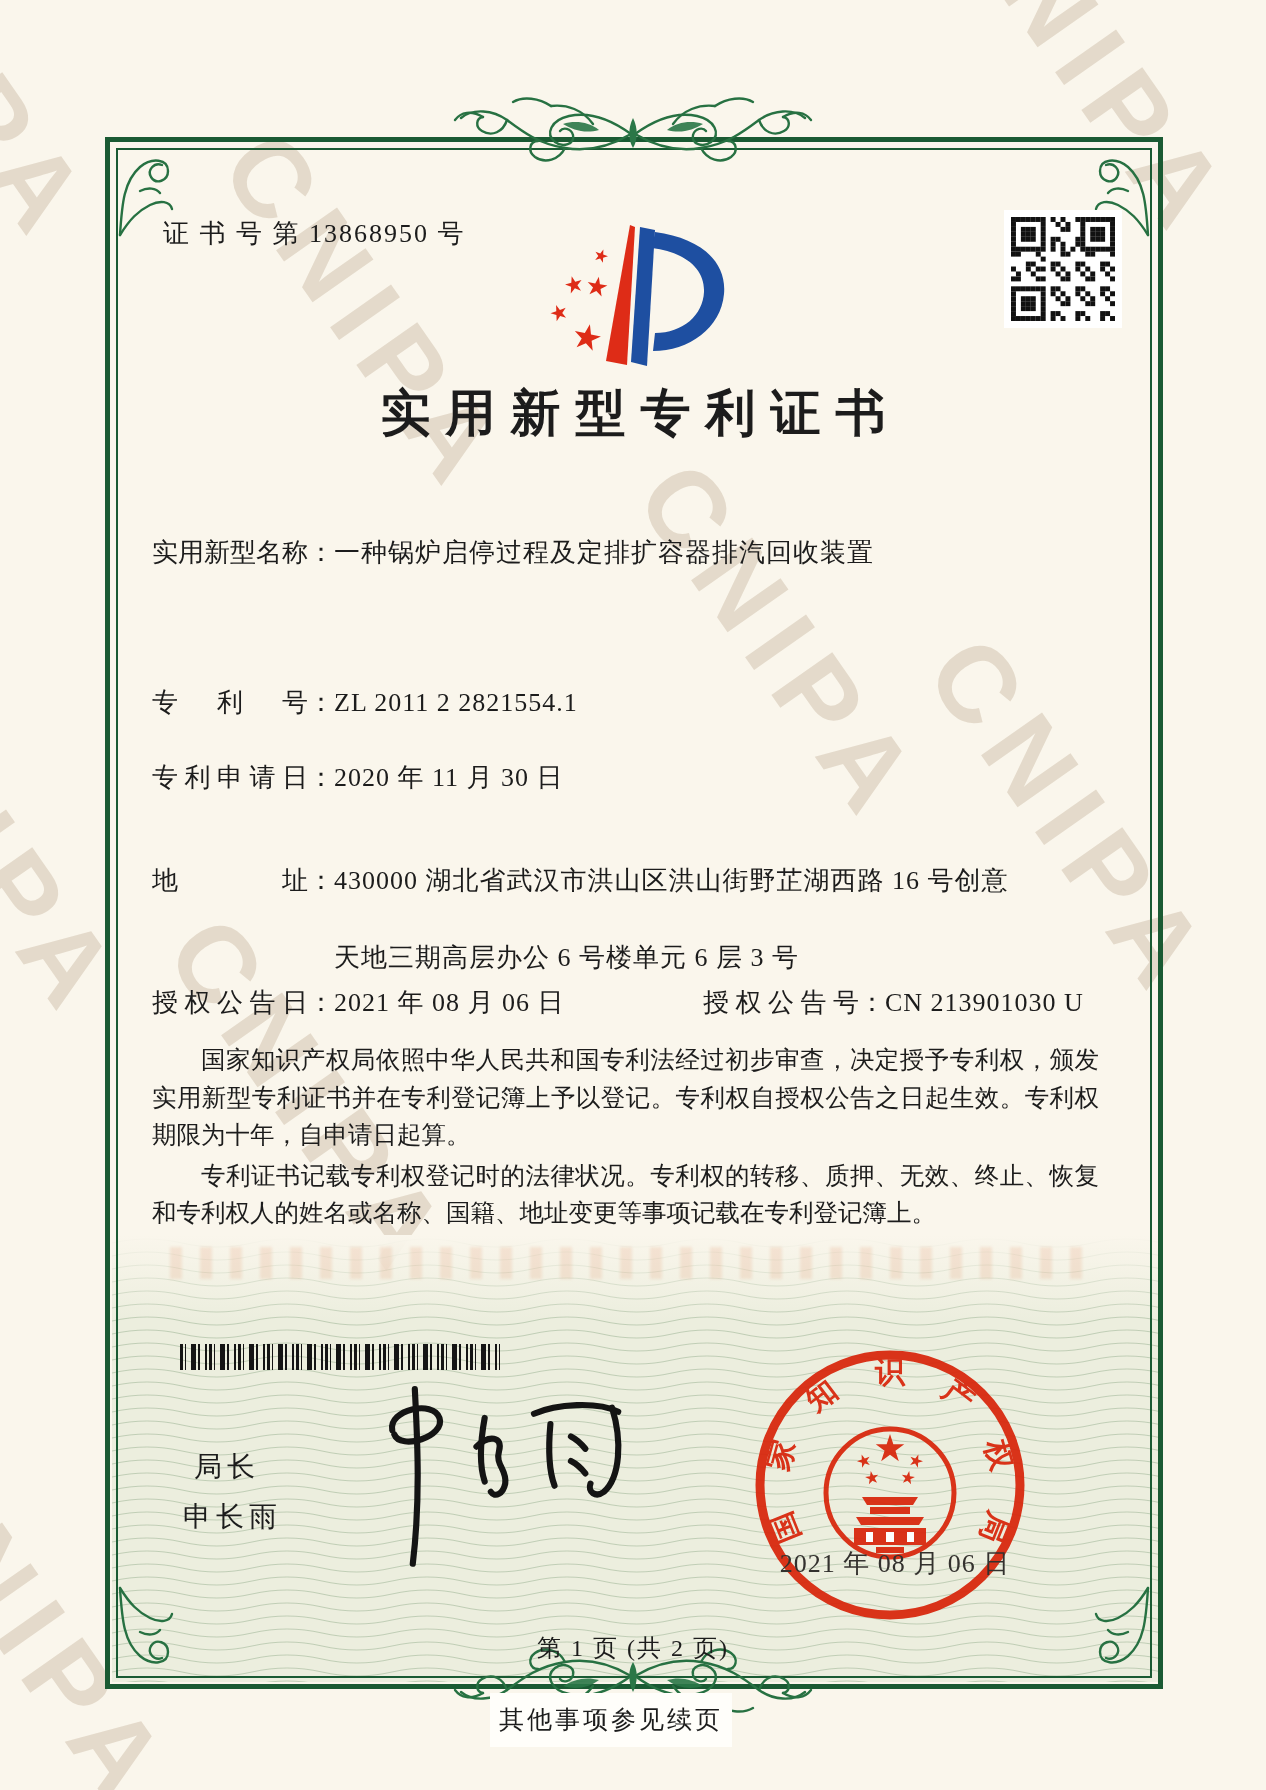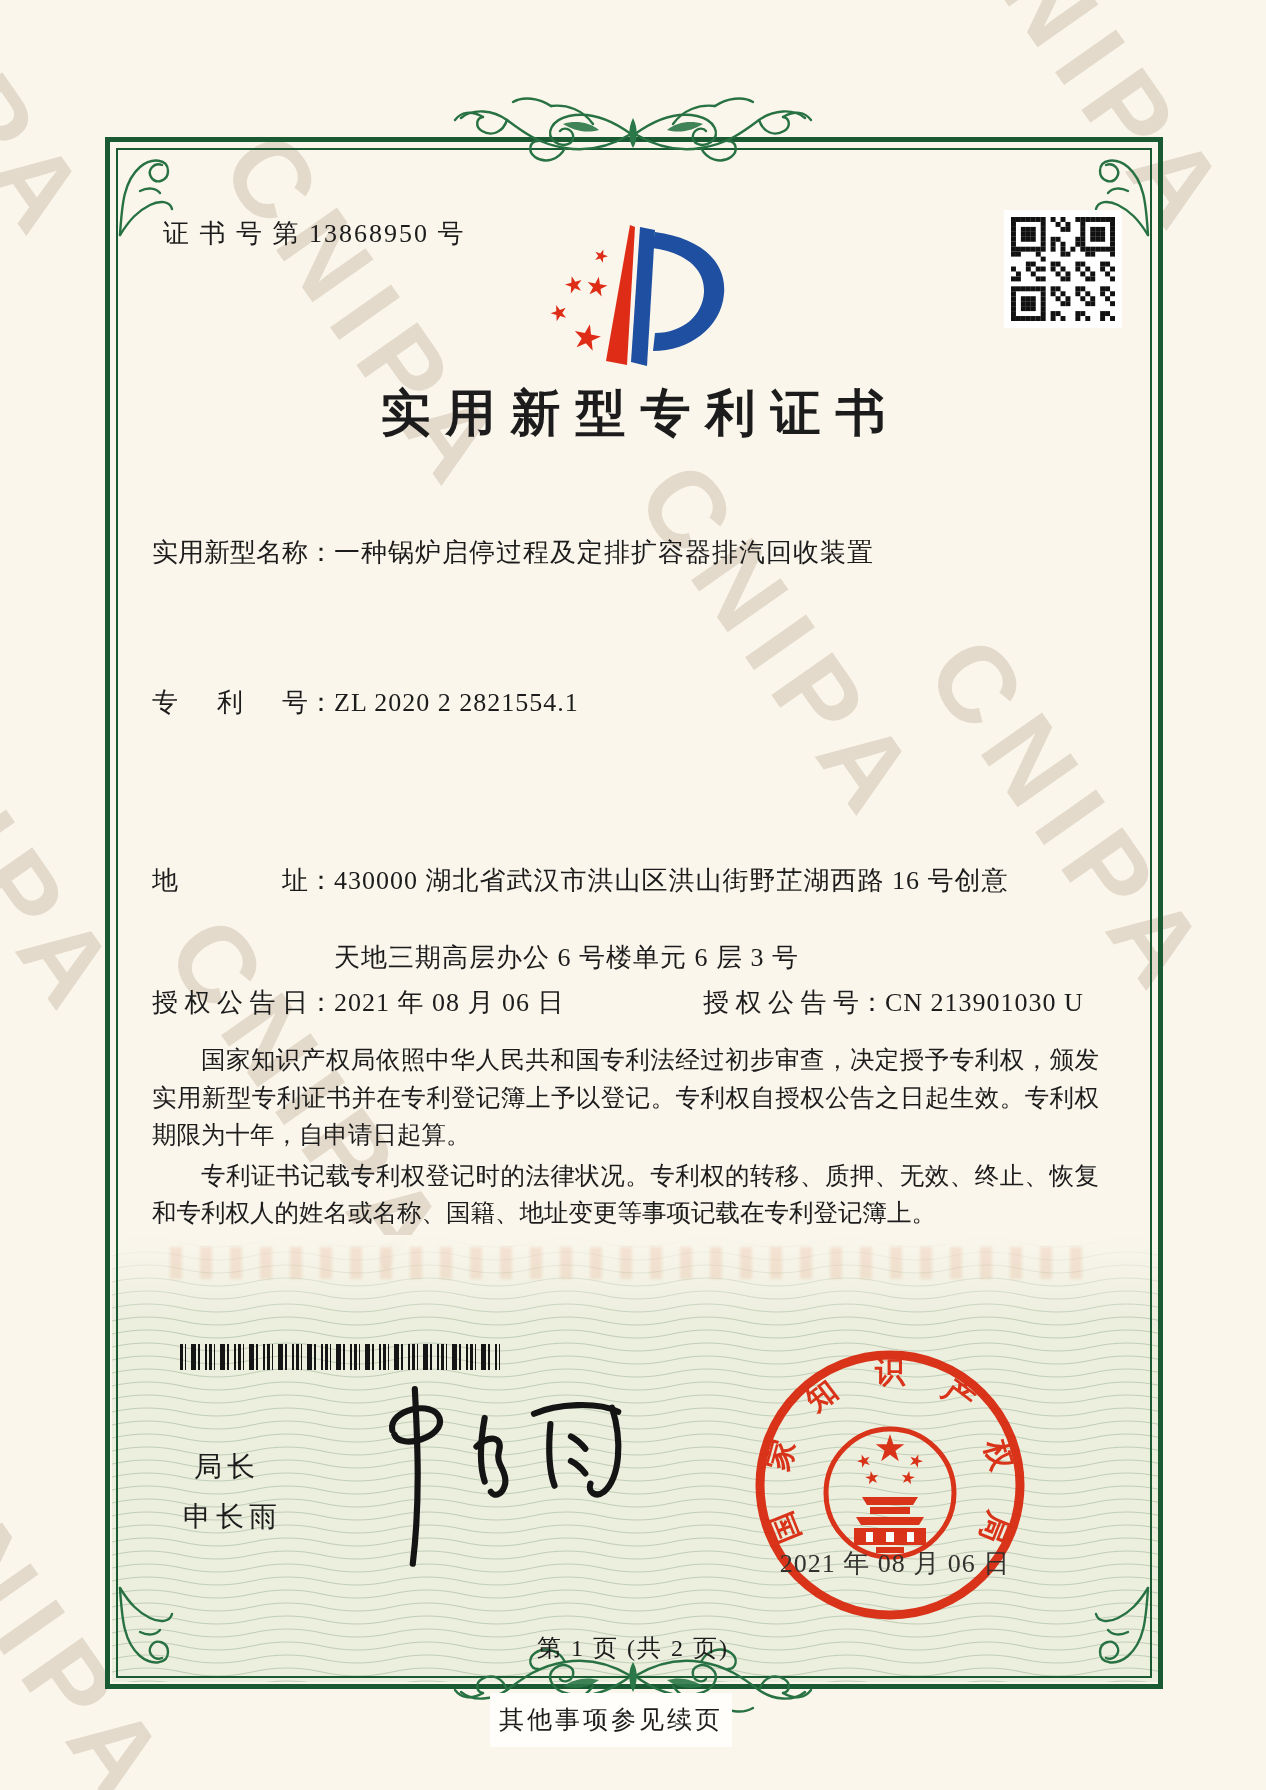--- a/index.html
+++ b/index.html
@@ -359,21 +359,24 @@
         <rect x="100" y="100" width="5" height="5" fill="#111"></rect>
       </svg>
   </div>
 
   <div class="title">实用新型专利证书</div>
 
   <div class="row" style="top:536px">
     <span class="flabel">实用新型名称</span><span class="colon">：</span><span class="fvalue">一种锅炉启停过程及定排扩容器排汽回收装置</span>
   </div>
   <div class="row" style="top:686px">
-    <span class="flabel">专利号</span><span class="colon">：</span><span class="fvalue">ZL 2020 2 2821554.1</span>
+    <span class="flabel">专利号</span><span class="colon">：</span><span class="fvalue">ZL 2011 2 2821554.1</span>
+  </div>
+  <div class="row" style="top:761px">
+    <span class="flabel">专利申请日</span><span class="colon">：</span><span class="fvalue">2020 年 11 月 30 日</span>
   </div>
   <div class="row" style="top:864px">
     <span class="flabel">地址</span><span class="colon">：</span><span class="fvalue">430000 湖北省武汉市洪山区洪山街野芷湖西路 16 号创意</span>
   </div>
   <div class="row" style="top:941px;left:334px">
     <span class="fvalue">天地三期高层办公 6 号楼单元 6 层 3 号</span>
   </div>
   <div class="row" style="top:986px;width:963px">
     <span class="flabel">授权公告日</span><span class="colon">：</span><span class="fvalue">2021 年 08 月 06 日</span>
     <span class="g2">

